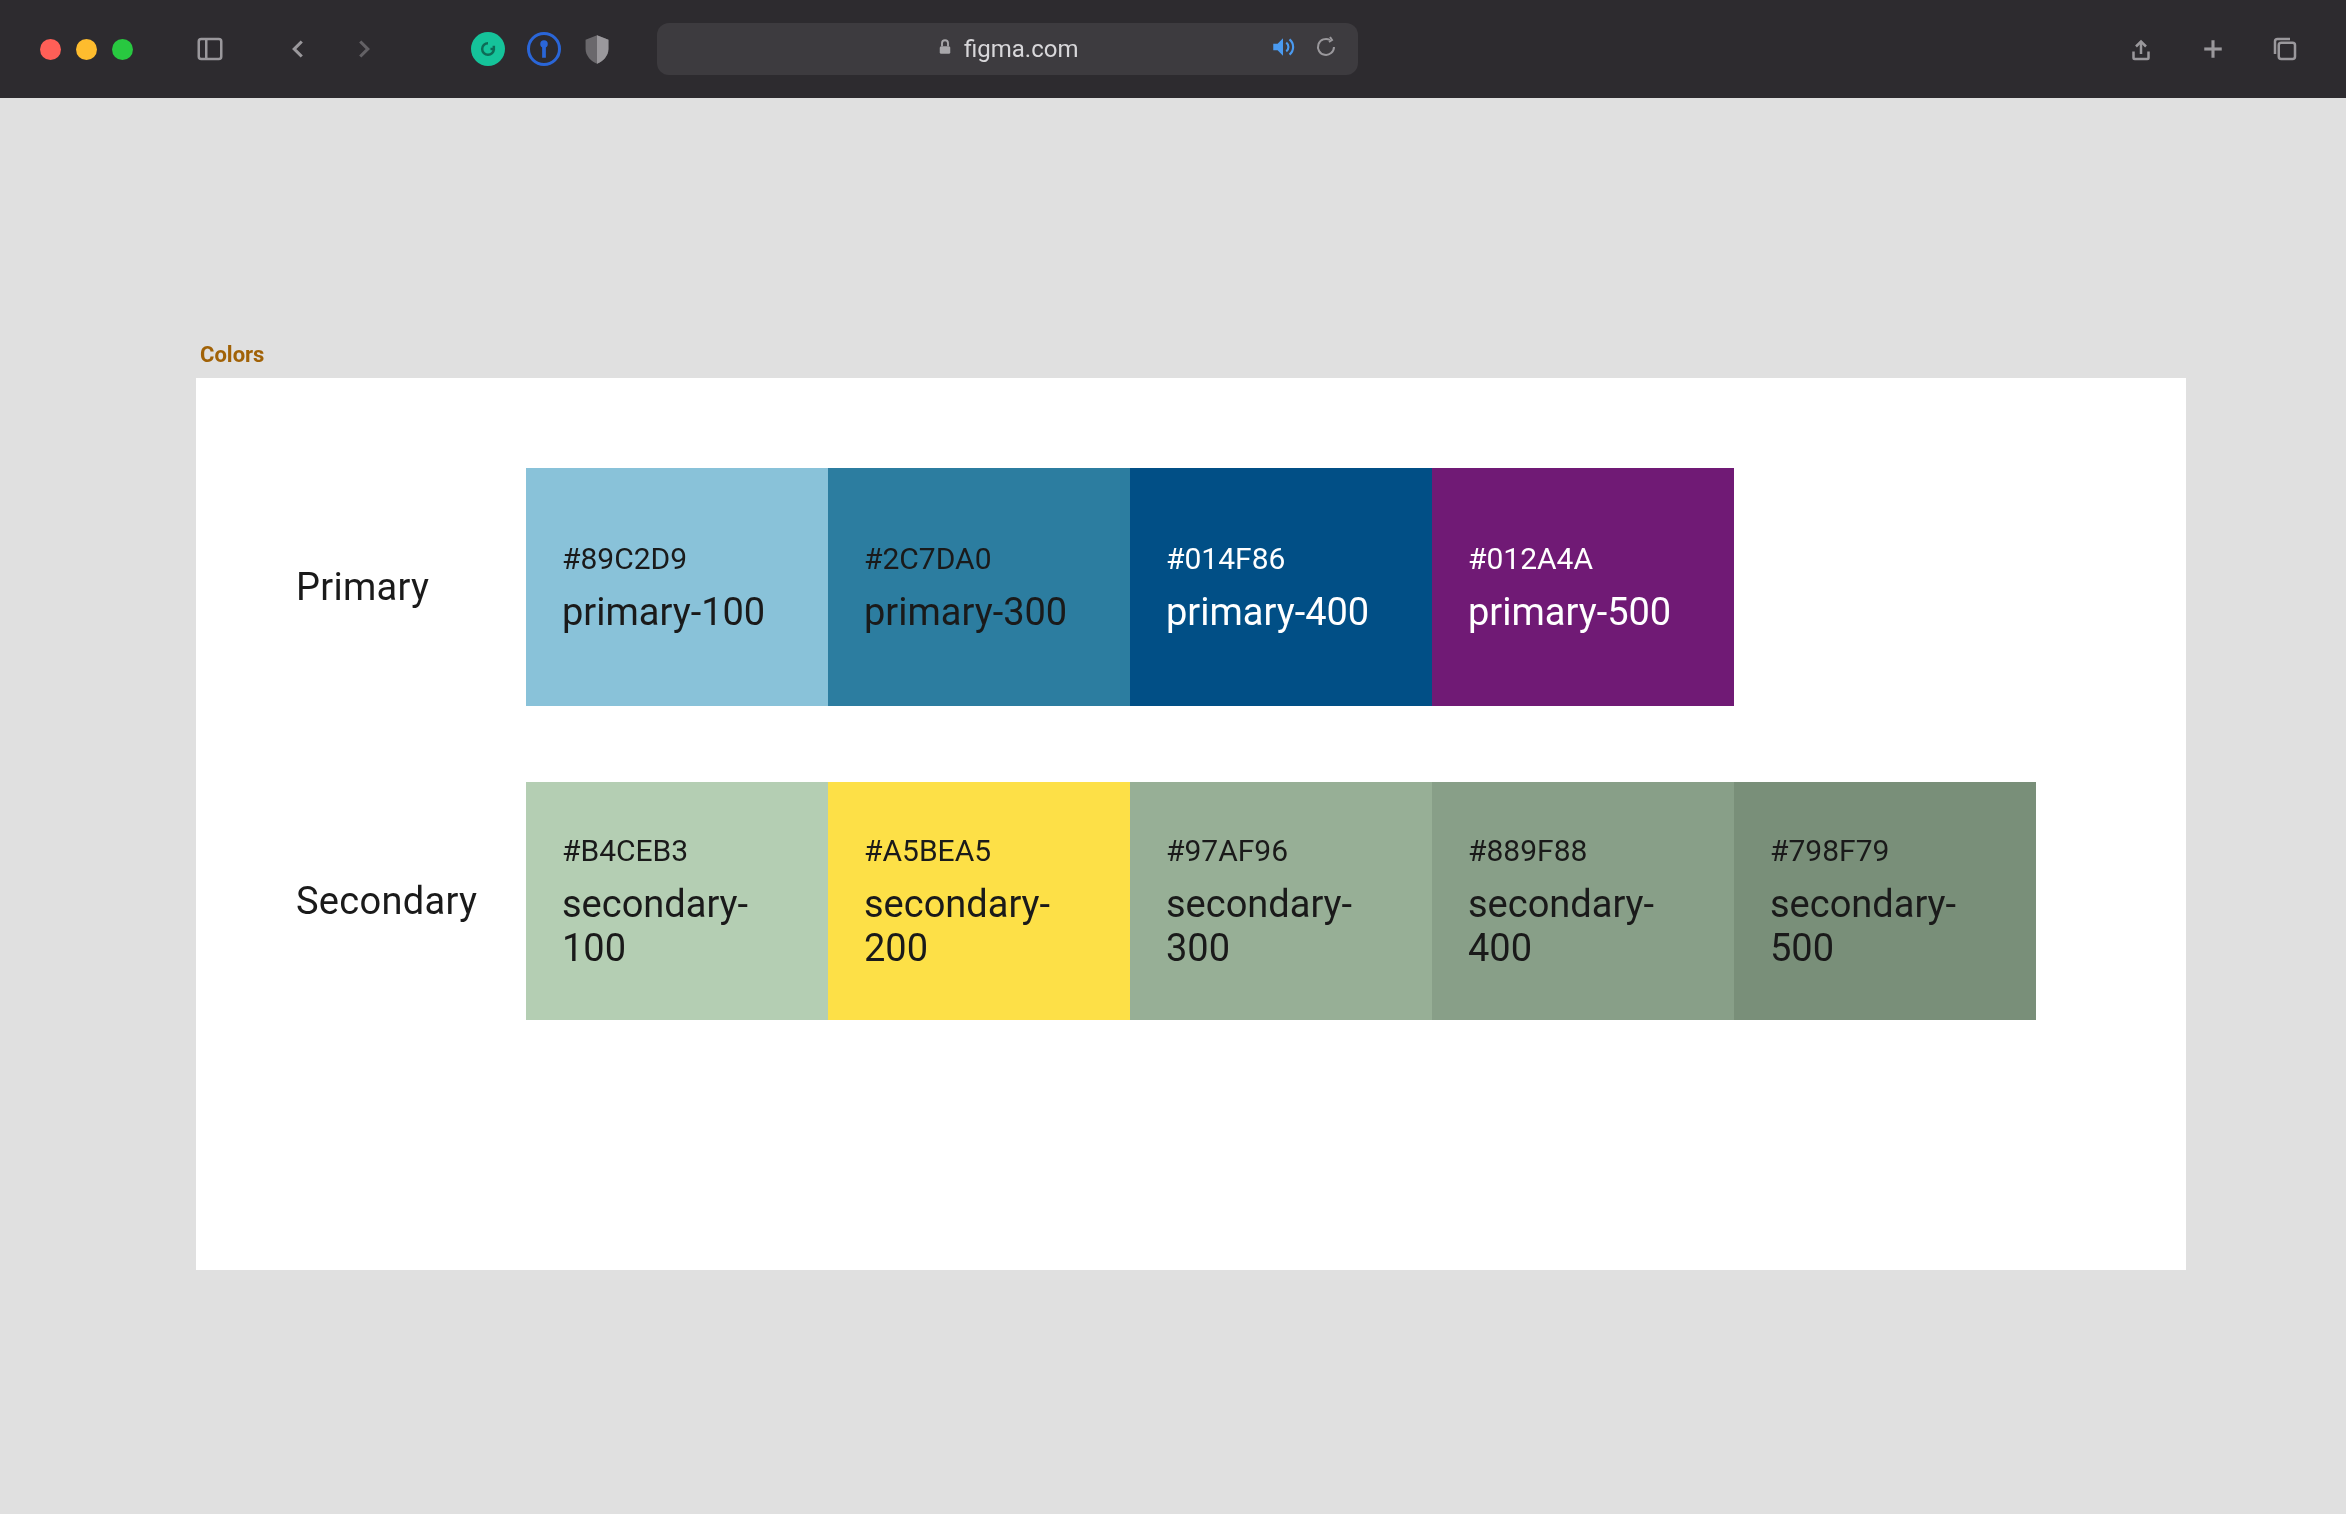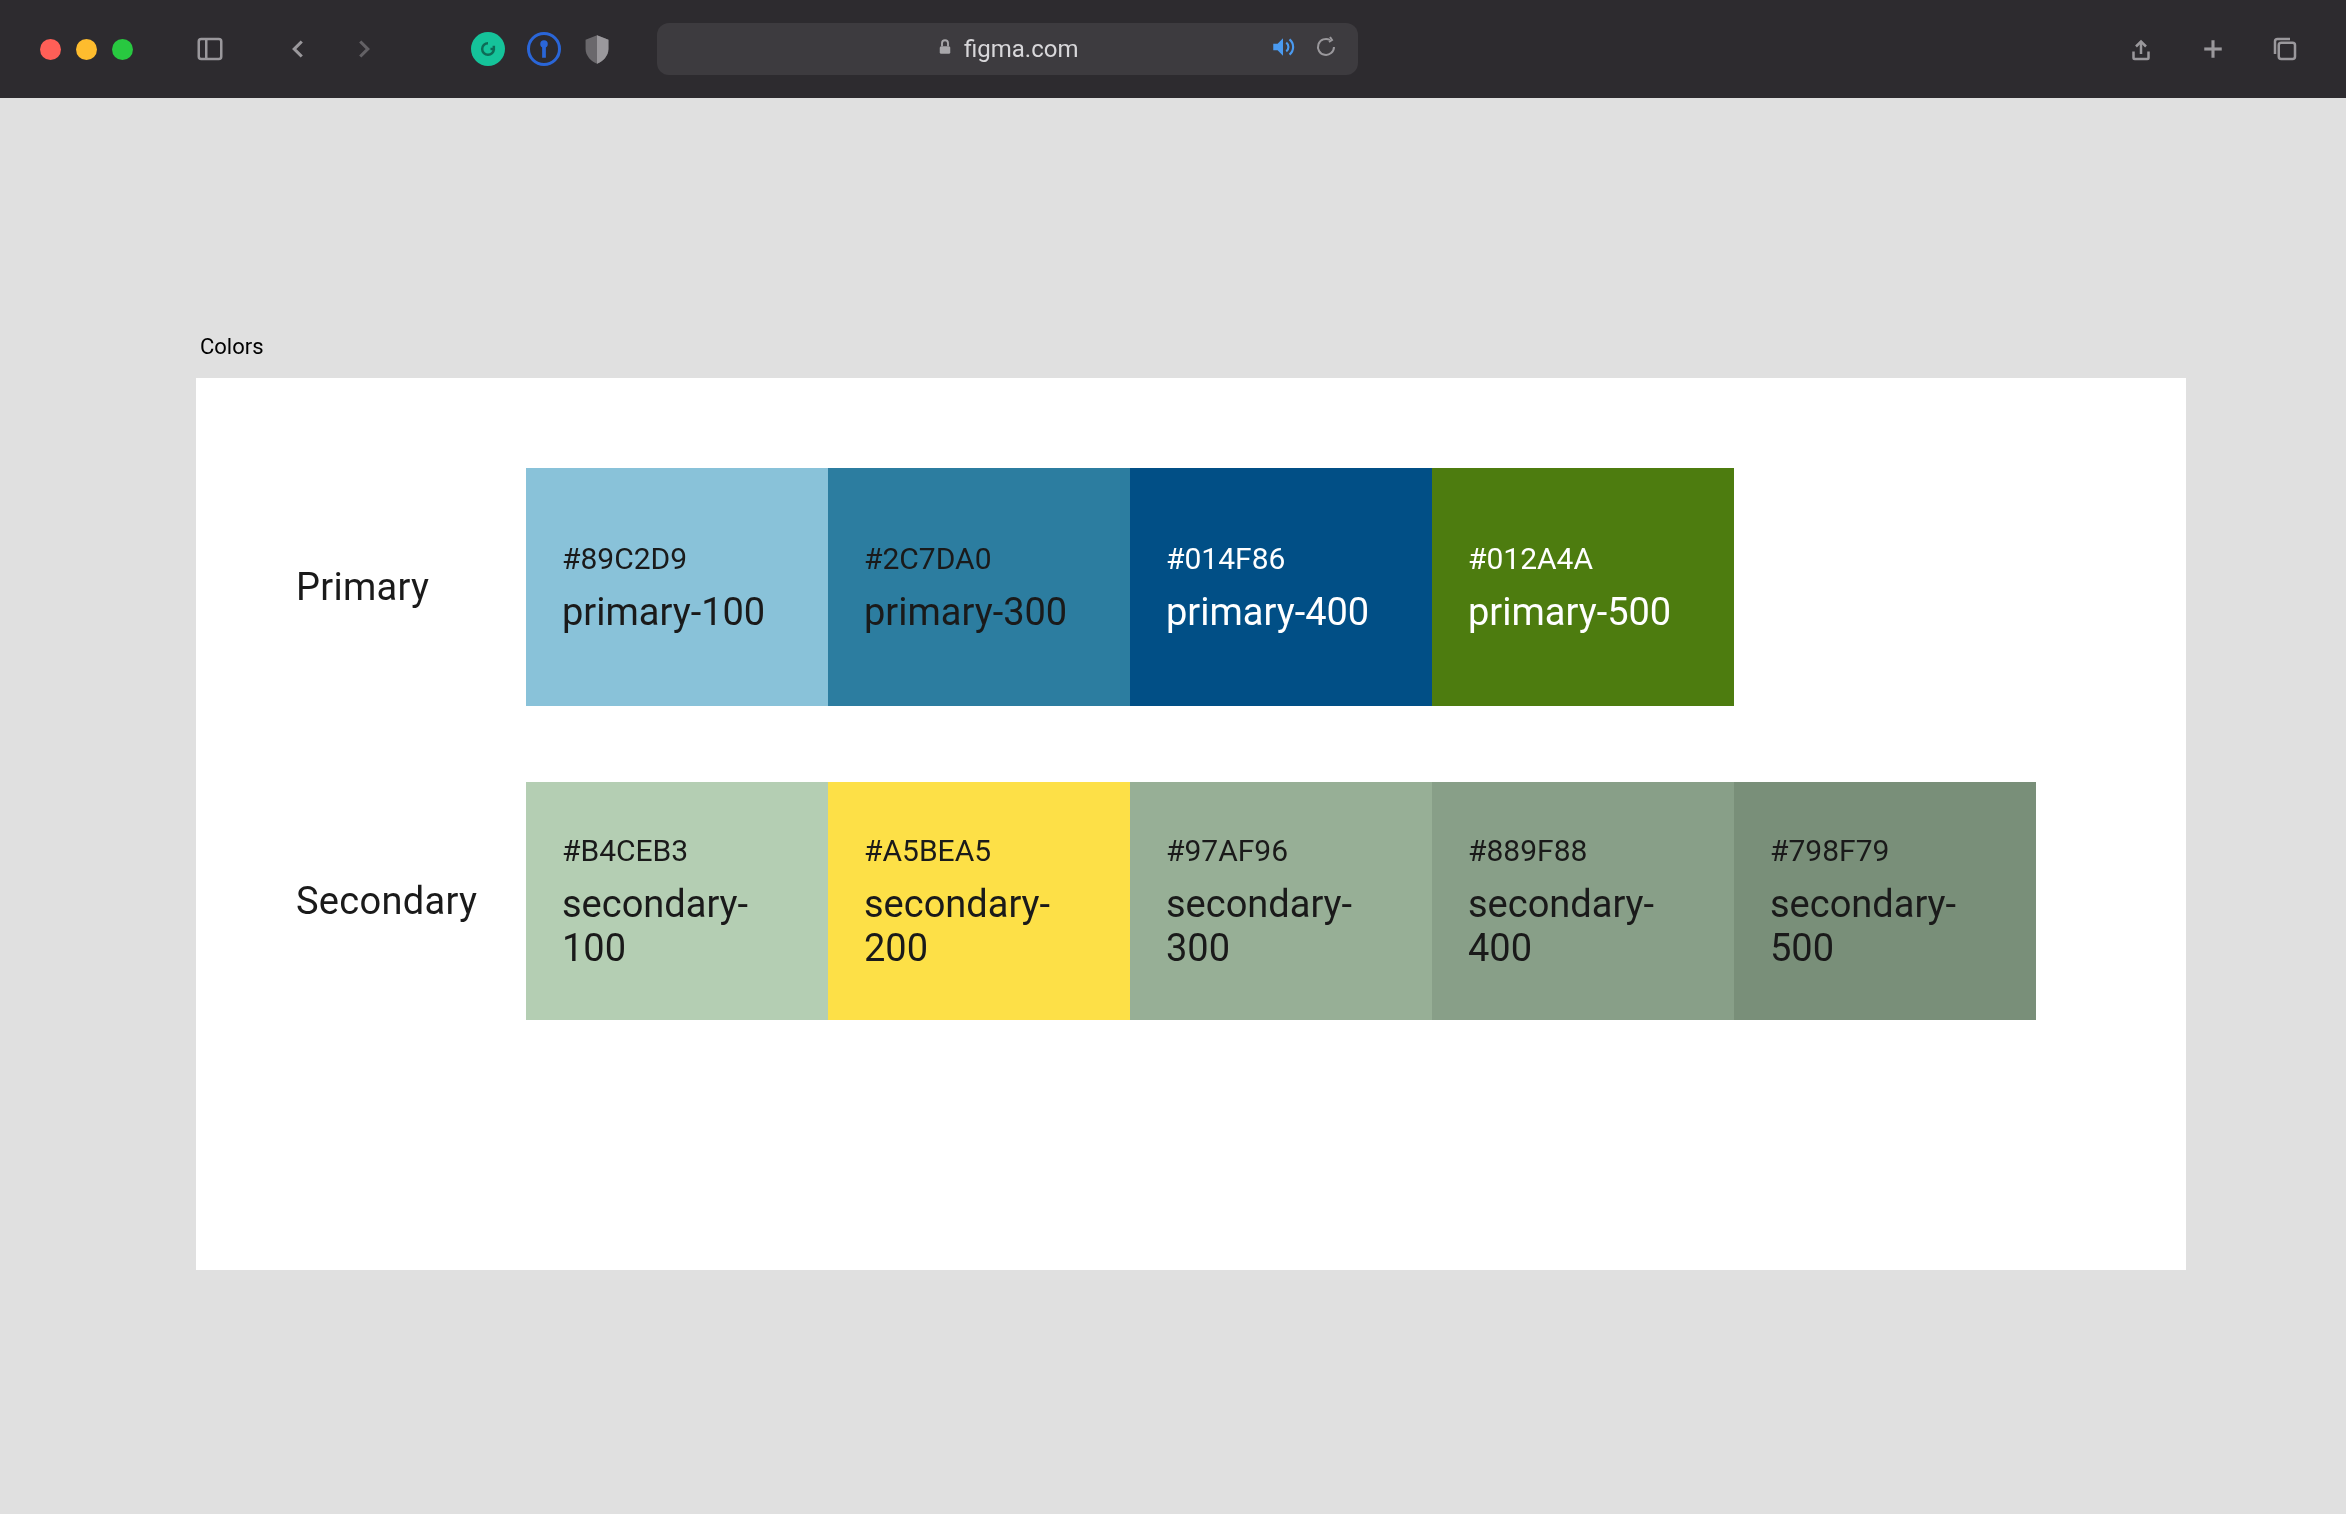--- a/index.html
+++ b/index.html
@@ -136,26 +136,26 @@
 
     
     .canvas-area {
       background: #e0e0e0;
       padding: 0;
       position: relative;
       height: calc(100% - 98px);
     }
 
     .frame-label {
-      color: #000000;
+      color: #a16207;
       font-size: 22px;
-      font-weight: 400;
+      font-weight: 700;
       position: absolute;
       left: 200px;
-      top: 236px;
+      top: 244px;
     }
 
     .figma-frame {
       background: #ffffff;
       position: absolute;
       left: 196px;
       top: 280px;
       width: 1990px;
       height: 892px;
       padding: 90px 100px;
@@ -318,21 +318,21 @@
           <span class="swatch-name txt-dark">primary-100</span>
         </div>
         <div class="swatch" style="background:#2C7DA0">
           <span class="swatch-hex txt-dark">#2C7DA0</span>
           <span class="swatch-name txt-dark">primary-300</span>
         </div>
         <div class="swatch" style="background:#014F86">
           <span class="swatch-hex txt-light">#014F86</span>
           <span class="swatch-name txt-light">primary-400</span>
         </div>
-        <div class="swatch" style="background:#4d7c0f">
+        <div class="swatch" style="background:#701a75">
           <span class="swatch-hex txt-light">#012A4A</span>
           <span class="swatch-name txt-light">primary-500</span>
         </div>
       </div>
     </div>
 
     <div class="palette-row">
       <div class="palette-label">Secondary</div>
       <div class="swatches">
         <div class="swatch" style="background:#B4CEB3">

